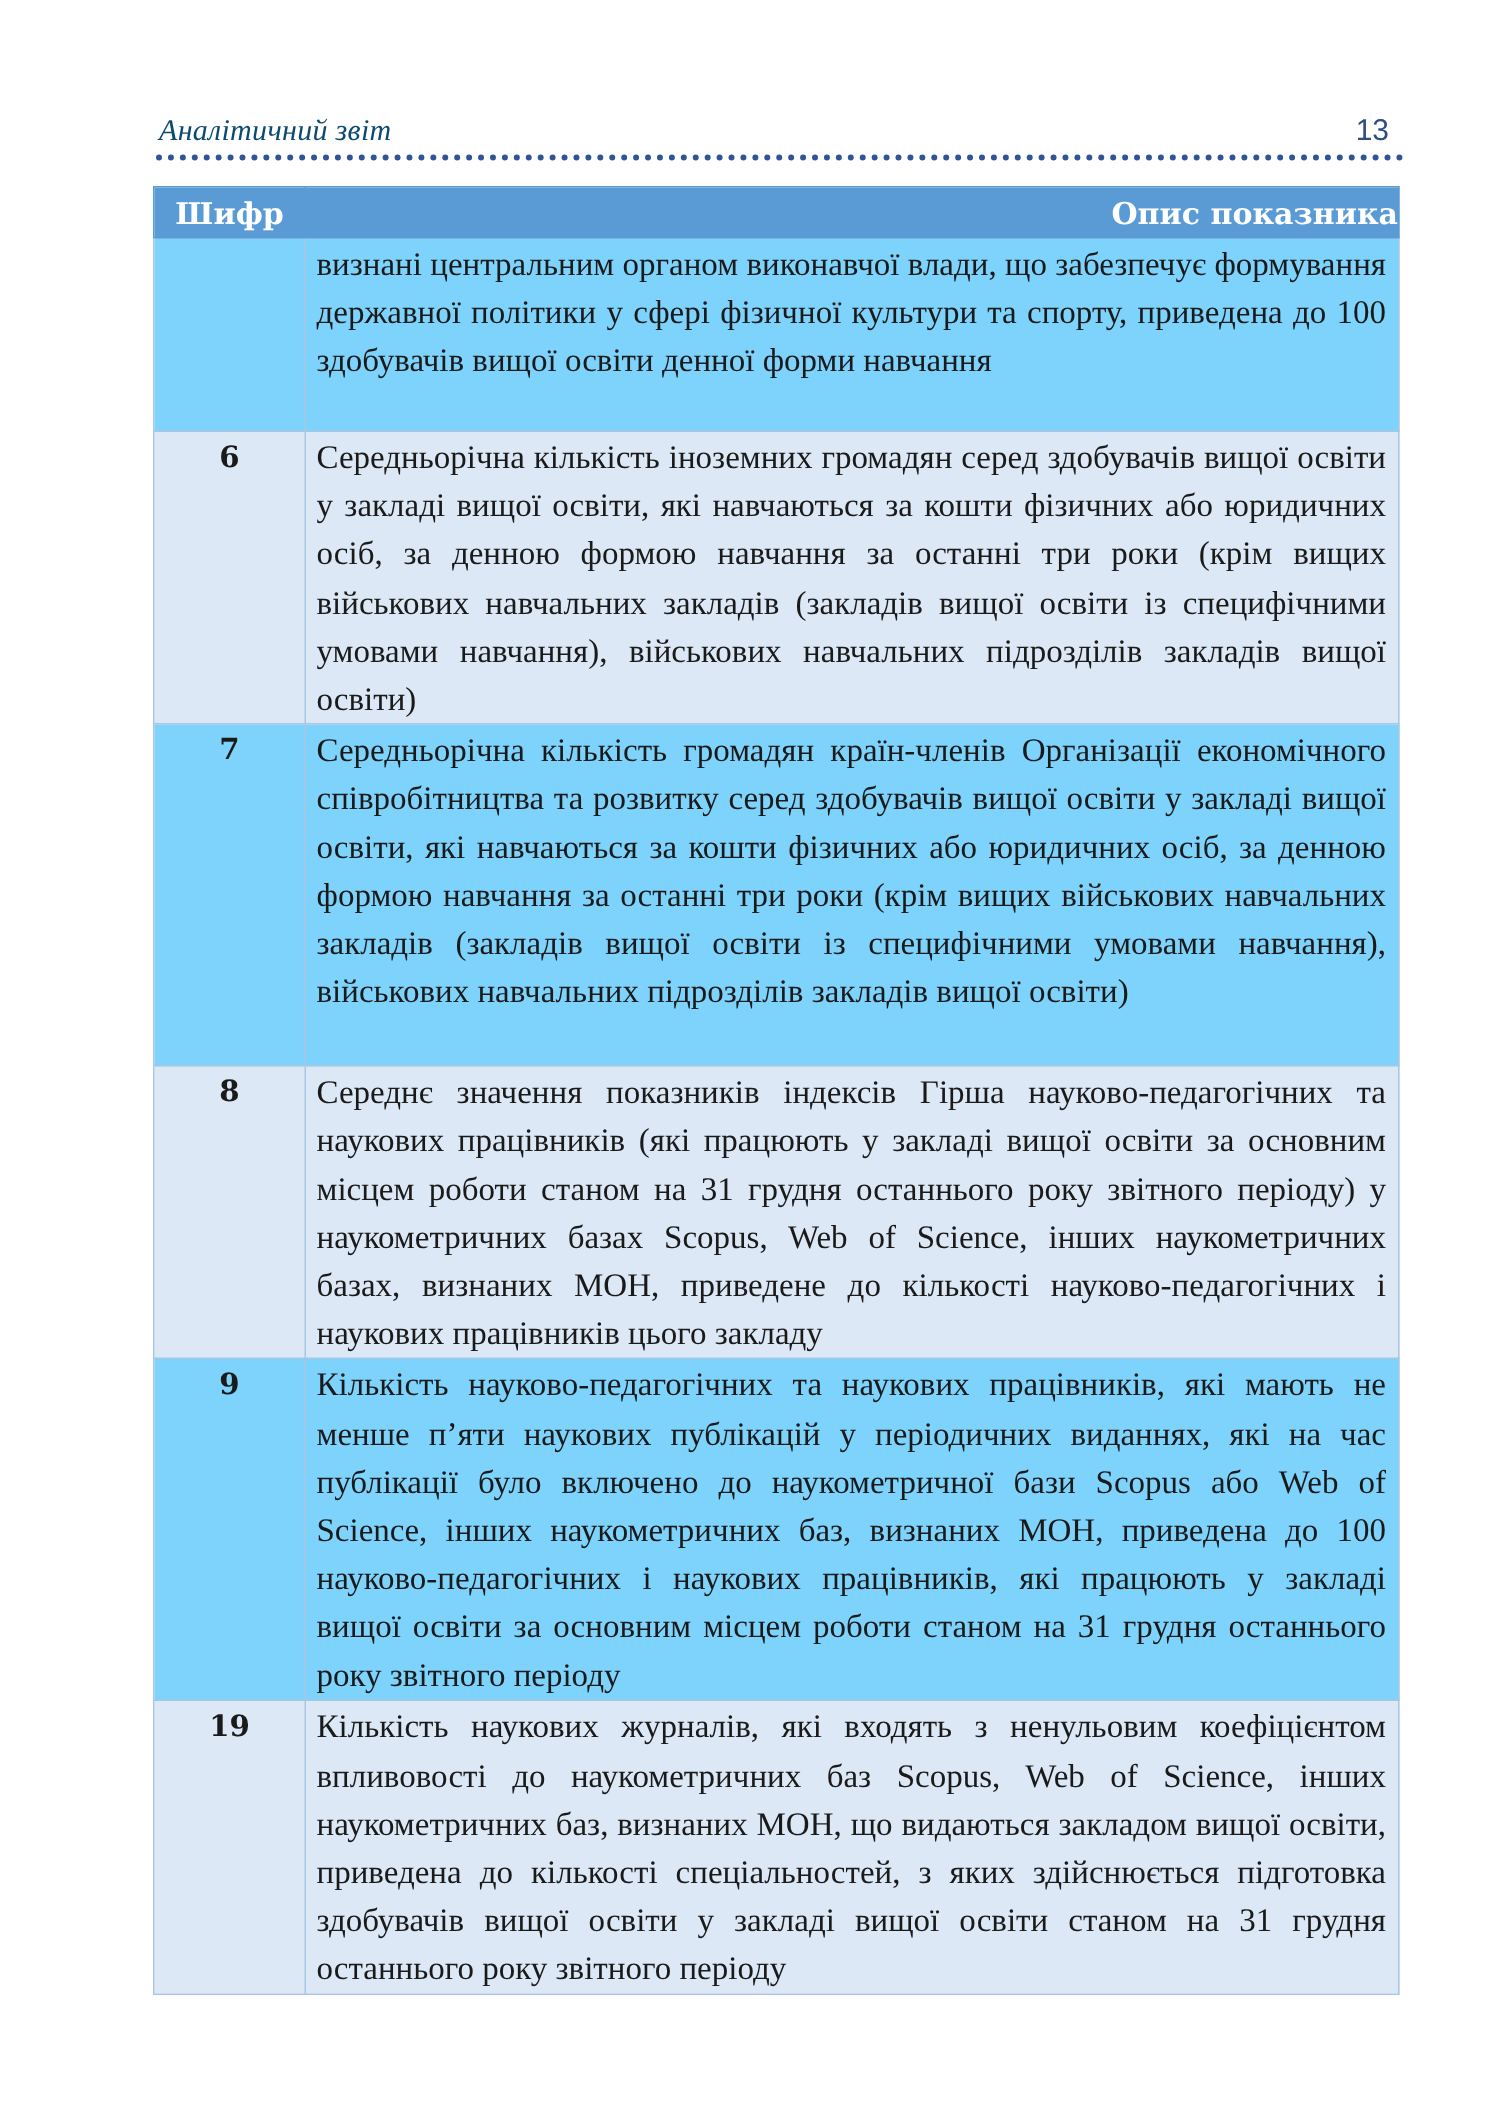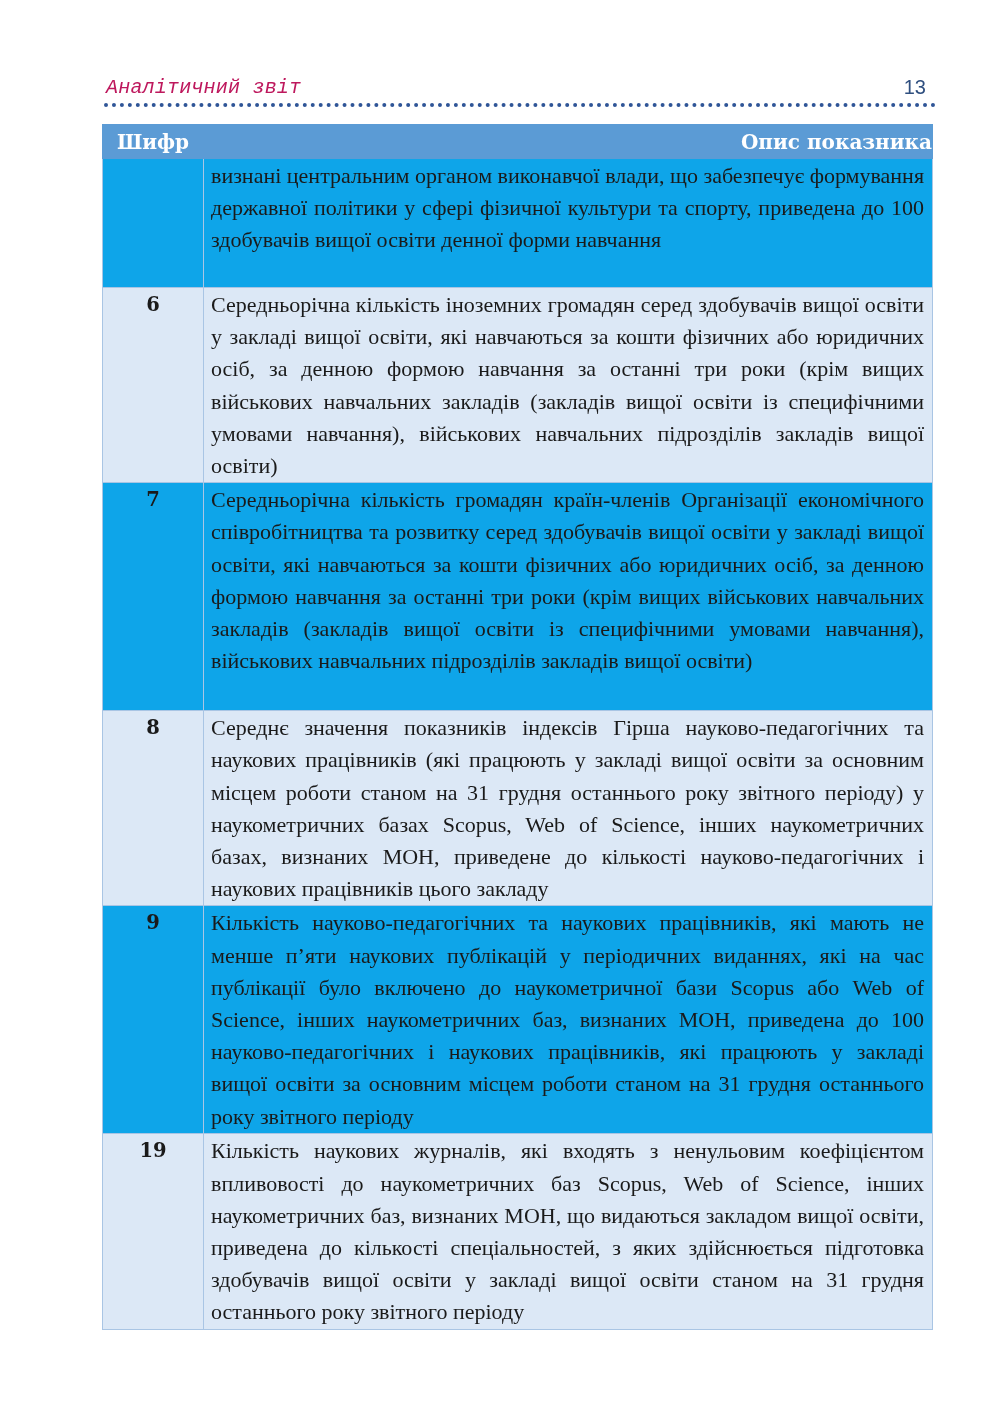--- a/index.html
+++ b/index.html
@@ -19,25 +19,25 @@
       position: absolute;
       left: 104px;
       top: 76px;
       width: 830px;
       height: 30px;
     }
     .running-title {
       position: absolute;
       left: 2px;
       top: 0;
-      font-family: Liberation Mono, monospace;
+      font-family: Liberation Serif, serif;
       font-style: italic;
       font-weight: 300;
       font-size: 20px;
-      color: #be185d;
+      color: #0c4a6e;
       letter-spacing: 0.2px;
     }
     .page-number {
       position: absolute;
       right: 8px;
       top: 0;
       font-family: "Liberation Sans", sans-serif;
       font-size: 20px;
       color: #2f4f7f;
       margin-left: 48px;
@@ -78,21 +78,21 @@
       border: 1.5px solid #a9c5e4;
       vertical-align: top;
       padding: 0;
       font-size: 19.5px;
       line-height: 32.2px;
     }
     .indicator-table tr.shaded td {
       background: #dce8f6;
     }
     .indicator-table tr.plain td {
-      background: #0ea5e9;
+      background: #7dd3fc;
     }
     .indicator-table td.code {
       text-align: center;
       font-weight: bold;
       padding-top: 1px;
     }
     .indicator-table td.desc {
       text-align: justify;
       padding: 1px 8px 0 7px;
       font-family: "Liberation Serif", serif;

